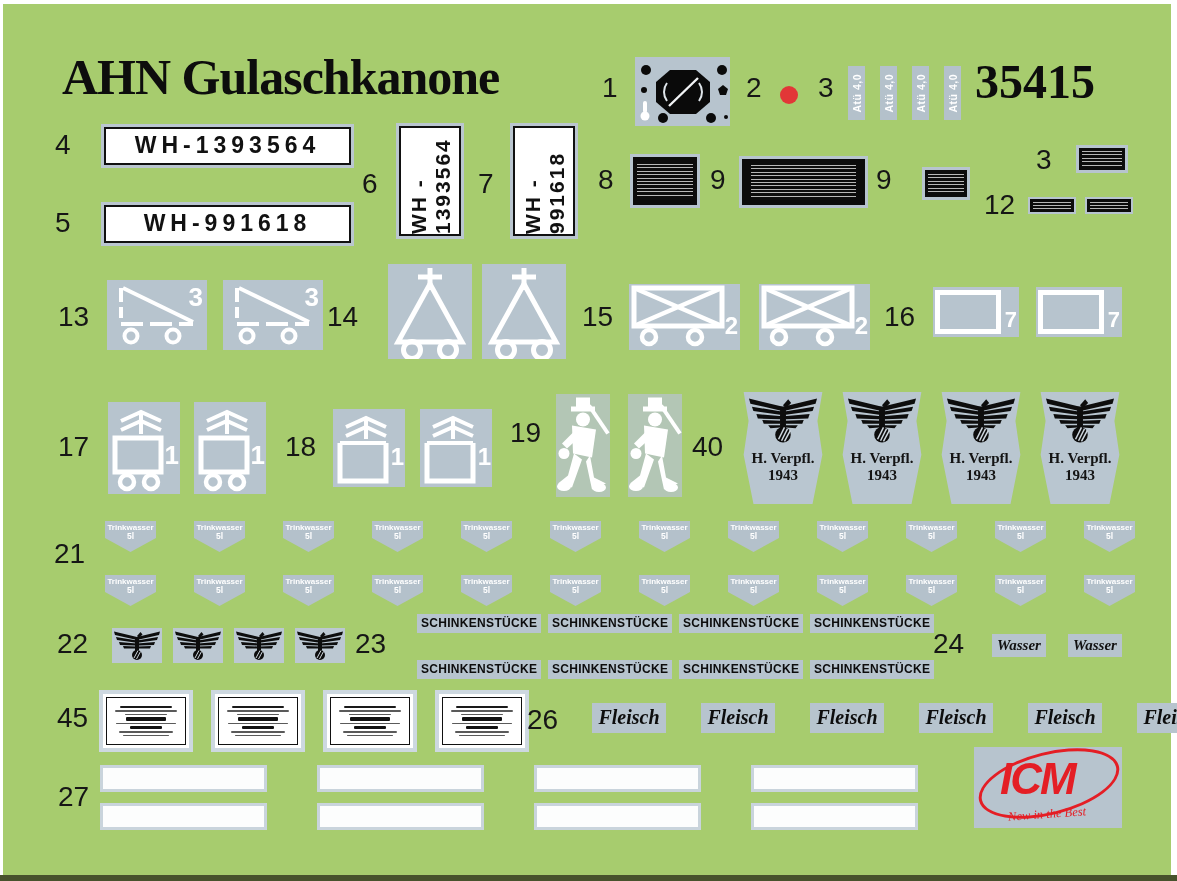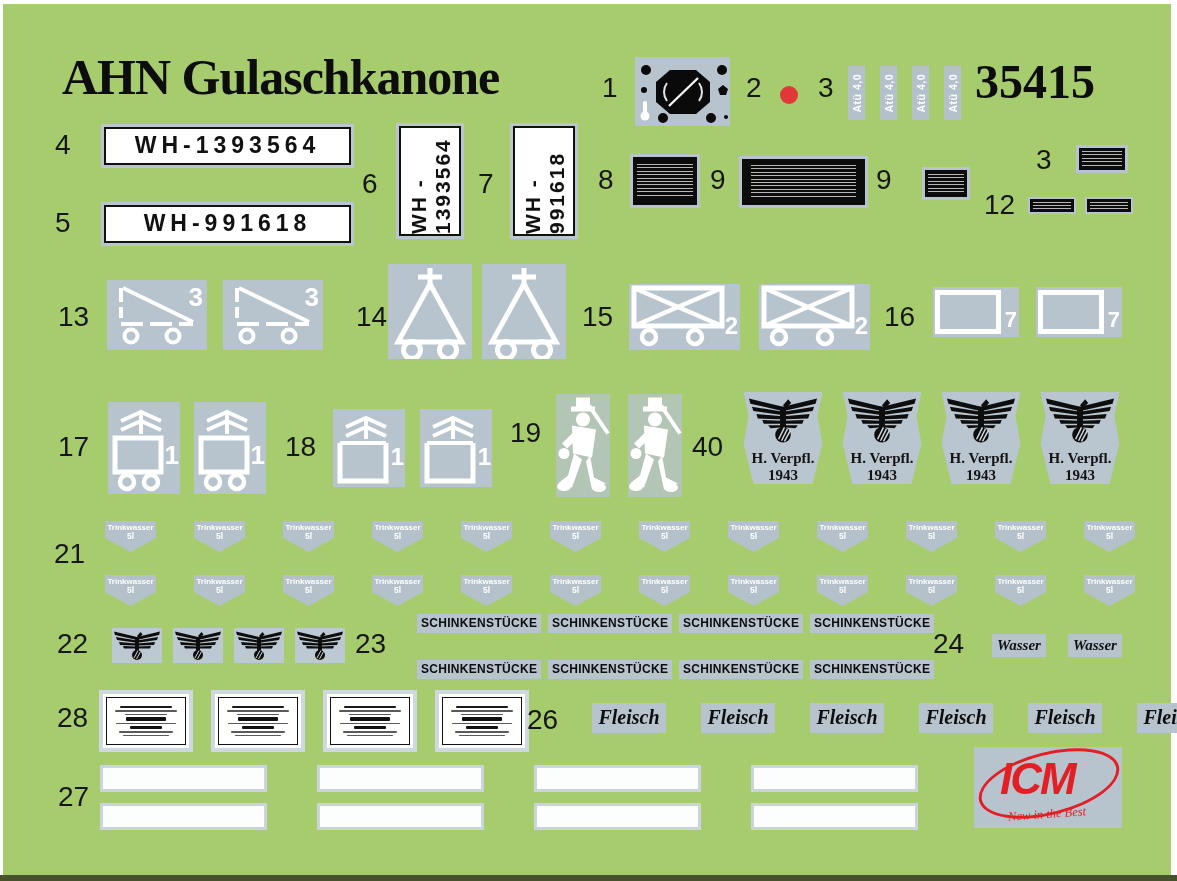--- a/index.html
+++ b/index.html
@@ -32,21 +32,21 @@
   .atue{width:17px;height:54px;background:#b4c1cb;display:flex;align-items:center;justify-content:center;}
   .atue span{writing-mode:vertical-rl;transform:rotate(180deg);font-weight:bold;font-size:10.5px;
              color:#fff;letter-spacing:.5px;}
   .red-dot{position:absolute;left:780px;top:86px;width:18px;height:18px;border-radius:50%;background:#e23737;}
   
   .symrow{display:flex;position:absolute;}
   .wsym{position:relative;background:#b7c4ce;}
   .wsym svg{display:block;}
   .digit{position:absolute;color:#fff;font-weight:bold;line-height:1;}
   
-  .shield{width:82px;height:92px;background:#b9c6d0;text-align:center;
+  .shield{width:82px;height:112px;background:#b9c6d0;text-align:center;
           clip-path:polygon(2% 0,98% 0,92% 26%,98% 56%,86% 100%,14% 100%,2% 56%,8% 26%);}
   .shield .l1{font-family:"Liberation Serif",serif;font-weight:bold;font-size:15px;color:#141414;margin-top:1px;}
   .shield .l2{font-family:"Liberation Serif",serif;font-weight:bold;font-size:15px;color:#141414;}
   
   .grid21{position:absolute;left:105px;top:521px;display:grid;grid-template-columns:repeat(12,51px);
           column-gap:38px;row-gap:23px;}
   .tag21{width:51px;height:31px;background:#b4c1cb;color:#fff;text-align:center;
          clip-path:polygon(0 0,100% 0,100% 55%,50% 100%,0 55%);padding-top:3px;box-sizing:border-box;}
   .tag21 .t1{font-size:8px;font-weight:bold;line-height:8px;letter-spacing:0;}
   .tag21 .t2{font-size:8.5px;font-weight:bold;line-height:9px;}
@@ -172,21 +172,21 @@
         <line x1="14" y1="8" x2="14" y2="38" stroke="#fff" stroke-width="4" stroke-dasharray="14 5"></line>
         <line x1="14" y1="44" x2="86" y2="44" stroke="#fff" stroke-width="4" stroke-dasharray="22 7"></line>
         <line x1="16" y1="8" x2="86" y2="42" stroke="#fff" stroke-width="4"></line>
         <circle cx="24" cy="56" r="6.5" stroke="#fff" stroke-width="4" fill="none"></circle>
         <circle cx="66" cy="56" r="6.5" stroke="#fff" stroke-width="4" fill="none"></circle>
       </svg>
       <span class="digit" style="right:4px;top:4px;font-size:26px">3</span>
     </div>
     </div>
 
-  <div class="num" style="left:356px;top:303px">14</div>
+  <div class="num" style="left:327px;top:303px">14</div>
   <div class="symrow" style="left:388px;top:264px;gap:10px">
     <div class="wsym" style="width:84px;height:95px">
       <svg width="84" height="95" viewBox="0 0 84 95">
         <line x1="42" y1="4" x2="42" y2="26" stroke="#fff" stroke-width="5"></line>
         <line x1="30" y1="13" x2="54" y2="13" stroke="#fff" stroke-width="5"></line>
         <polygon points="42,20 10,78 74,78" stroke="#fff" stroke-width="5" fill="none"></polygon>
         <circle cx="24" cy="86" r="8.5" stroke="#fff" stroke-width="5" fill="none"></circle>
         <circle cx="60" cy="86" r="8.5" stroke="#fff" stroke-width="5" fill="none"></circle>
       </svg>
     </div>
@@ -614,21 +614,21 @@
       <div class="schinken">SCHINKENSTÜCKE</div>
       <div class="schinken">SCHINKENSTÜCKE</div>
     </div>
 
   <div class="num" style="left:933px;top:630px">24</div>
   <div class="symrow" style="left:992px;top:634px;gap:22px">
     <div class="wasser">Wasser</div>
   <div class="wasser">Wasser</div>
     </div>
 
-  <div class="num" style="left:57px;top:704px">28</div>
+  <div class="num" style="left:57px;top:704px">45</div>
   <div class="symrow" style="left:103px;top:694px;gap:26px">
     <div class="cert">
       <div class="cert-inner">
         <i style="width:70%;height:2px;background:#1a1a1a"></i>
         <i style="width:84%;height:1.5px;background:#5a5a5a"></i>
         <i style="width:58%;height:1.5px;background:#5a5a5a"></i>
         <i style="width:54%;height:3.5px;background:#111"></i>
         <i style="width:80%;height:1.5px;background:#5a5a5a"></i>
         <i style="width:44%;height:3px;background:#111"></i>
         <i style="width:74%;height:1.5px;background:#5a5a5a"></i>

